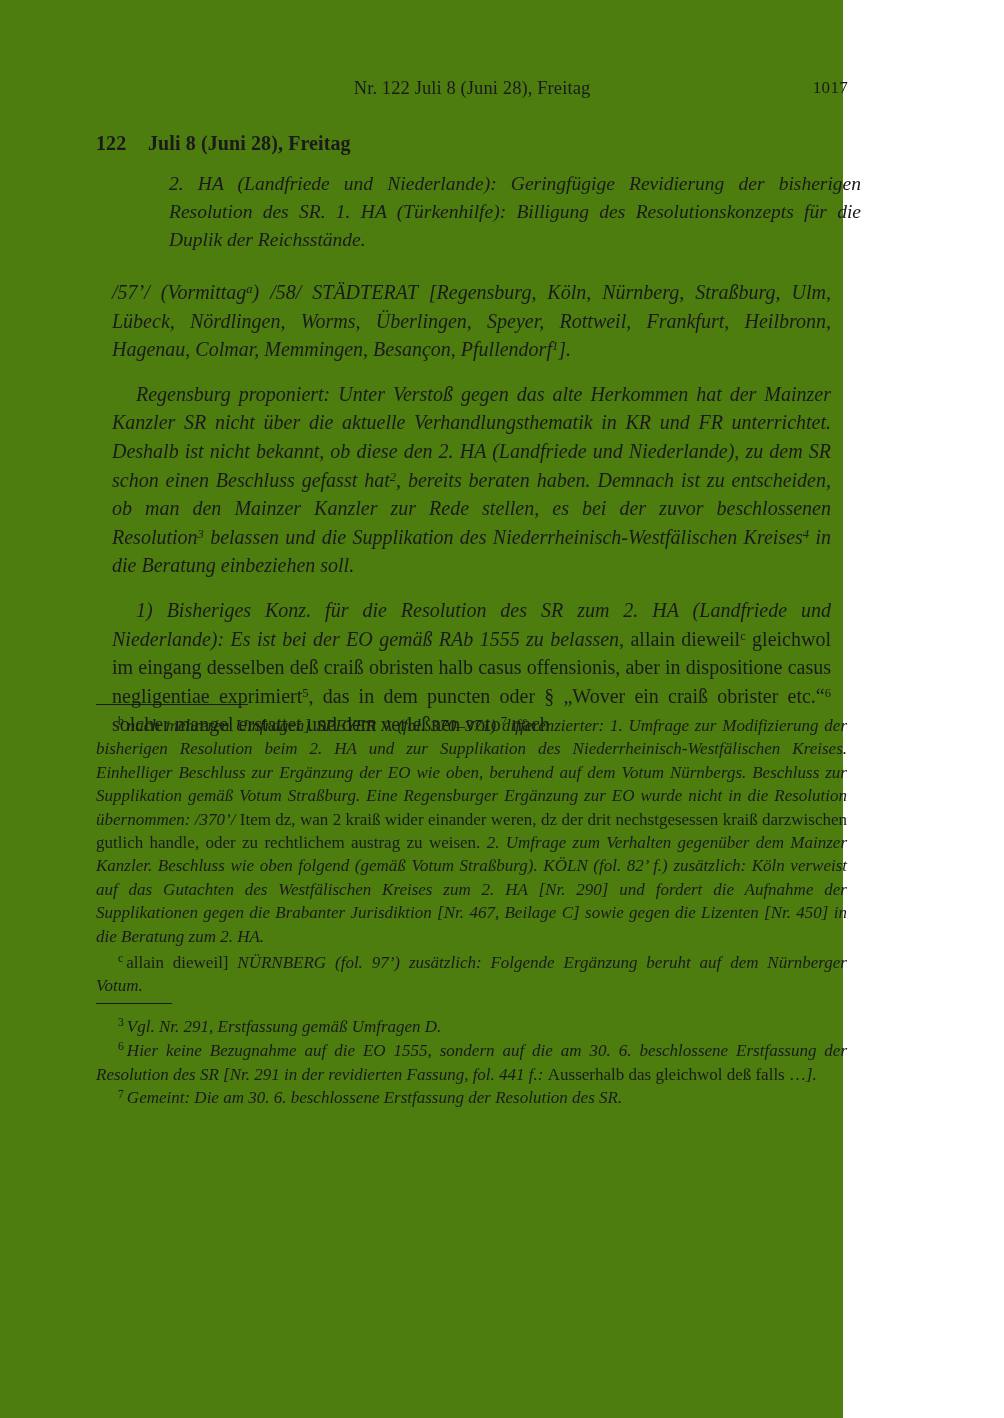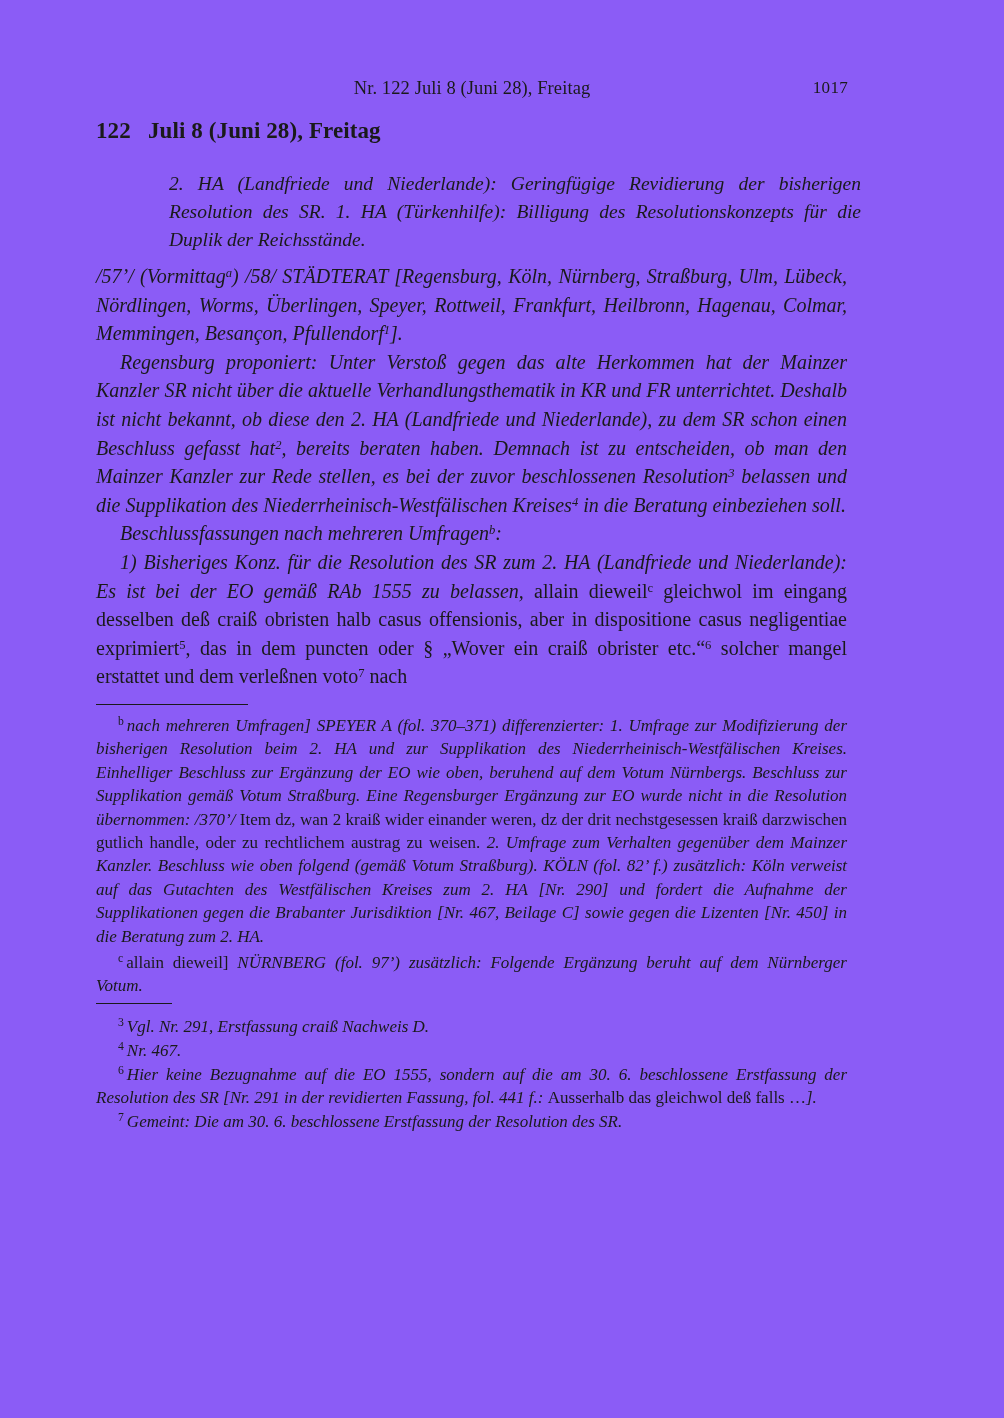--- a/index.html
+++ b/index.html
@@ -14,23 +14,23 @@
     position: relative;
     overflow: hidden;
     font-family: "Liberation Serif", "DejaVu Serif", serif;
     color: #1a1a1a;
     -webkit-font-smoothing: antialiased;
   }
 
   .page {
     position: absolute;
     left: 0; top: 0;
-    width: 1004px;
+    width: 843px;
     height: 1418px;
-    background: #8b5cf6;
+    background: #4d7c0f;
   }
 
   
   .running-head {
     position: absolute;
     left: 96px;
     top: 78px;
     width: 752px;
     height: 26px;
     display: flex;
@@ -49,24 +49,24 @@
     top: 0;
     font-size: 17px;
     letter-spacing: 0.3px;
     color: #1a1a1a;
   }
 
   
   .section-head {
     position: absolute;
     left: 96px;
-    top: 118px;
+    top: 132px;
     width: 752px;
     font-weight: bold;
-    font-size: 23px;
+    font-size: 20px;
     letter-spacing: 0.1px;
     white-space: nowrap;
   }
   .section-head .num {
     display: inline-block;
     min-width: 52px;
   }
 
   
   .regest {
@@ -87,21 +87,21 @@
     position: absolute;
     left: 96px;
     top: 262px;
     width: 751px;
     font-size: 20px;
     line-height: 28.6px;
     text-align: justify;
     text-align-last: left;
   }
   .body-block p {
-    margin: 0;
+    margin: 16px;
   }
   .p-indent { text-indent: 24px; }
   .ital { font-style: italic; }
   .rom  { font-style: normal; }
 
   sup, .sup {
     font-size: 0.63em;
     vertical-align: 0.48em;
     line-height: 0;
     font-style: normal;
@@ -179,21 +179,20 @@
   </div>
 
   <div class="regest">2. HA (Landfriede und Niederlande): Geringfügige Revidierung der bisherigen Resolution des SR. 1. HA (Türkenhilfe): Billigung des Resolutionskonzepts für die Duplik der Reichsstände.</div>
 
   <div class="body-block">
 
     <p class="ital"><span>/57’/ (Vormittag</span><span class="sup">a</span><span>) /58/ STÄDTERAT [Regensburg, Köln, Nürnberg, Straßburg, Ulm, Lübeck, Nördlingen, Worms, Überlingen, Speyer, Rottweil, Frankfurt, Heilbronn, Hagenau, Colmar, Memmingen, Besançon, Pfullendorf</span><span class="sup">1</span><span>].</span></p>
 
     <p class="ital p-indent"><span>Regensburg proponiert: Unter Verstoß gegen das alte Herkommen hat der Mainzer Kanzler SR nicht über die aktuelle Verhandlungsthematik in KR und FR unterrichtet. Deshalb ist nicht bekannt, ob diese den 2. HA (Landfriede und Niederlande), zu dem SR schon einen Beschluss gefasst hat</span><span class="sup">2</span><span>, bereits beraten haben. Demnach ist zu entscheiden, ob man den Mainzer Kanzler zur Rede stellen, es bei der zuvor beschlossenen Resolution</span><span class="sup">3</span><span> belassen und die Supplikation des Niederrheinisch-Westfälischen Kreises</span><span class="sup">4</span><span> in die Beratung einbeziehen soll.</span></p>
 
-    <p class="ital p-indent"><span>Beschlussfassungen nach mehreren Umfragen</span><span class="sup">b</span><span>:</span></p>
 
     <p class="p-indent"><span class="ital">1) Bisheriges Konz. für die Resolution des SR zum 2. HA (Landfriede und Niederlande): Es ist bei der EO gemäß RAb 1555 zu belassen,</span><span class="rom"> allain dieweil</span><span class="sup">c</span><span class="rom"> gleichwol im eingang desselben deß craiß obristen halb casus offensionis, aber in dispositione casus negligentiae exprimiert</span><span class="sup">5</span><span class="rom">, das in dem puncten oder § „Wover ein craiß obrister etc.“</span><span class="sup">6</span><span class="rom"> solcher mangel erstattet und dem verleßnen voto</span><span class="sup">7</span><span class="rom"> nach</span></p>
 
   </div>
 
   <div class="fn-rule fn-rule-letters"></div>
 
   <div class="fn-letters">
 
 
@@ -202,23 +201,22 @@
     <p class="fn"><span class="fn-marker">c</span><span class="rom">allain dieweil]</span><span> NÜRNBERG (fol. 97’) zusätzlich: Folgende Ergänzung beruht auf dem Nürnberger Votum.</span></p>
 
   </div>
 
   <div class="fn-rule fn-rule-numbers"></div>
 
   <div class="fn-numbers">
 
 
 
-    <p class="fn"><span class="fn-marker">3</span><span>Vgl. Nr. 291, Erstfassung craiß Nachweis D.</span></p>
-
-    <p class="fn"><span class="fn-marker">4</span><span>Nr. 467.</span></p>
+    <p class="fn"><span class="fn-marker">3</span><span>Vgl. Nr. 291, Erstfassung gemäß Umfragen D.</span></p>
+
 
 
     <p class="fn"><span class="fn-marker">6</span><span>Hier keine Bezugnahme auf die EO 1555, sondern auf die am 30. 6. beschlossene Erstfassung der Resolution des SR [Nr. 291 in der revidierten Fassung, fol. 441 f.: </span><span class="rom">Ausserhalb das gleichwol deß falls …</span><span>].</span></p>
 
     <p class="fn"><span class="fn-marker">7</span><span>Gemeint: Die am 30. 6. beschlossene Erstfassung der Resolution des SR.</span></p>
 
   </div>
 
 </div>
 

